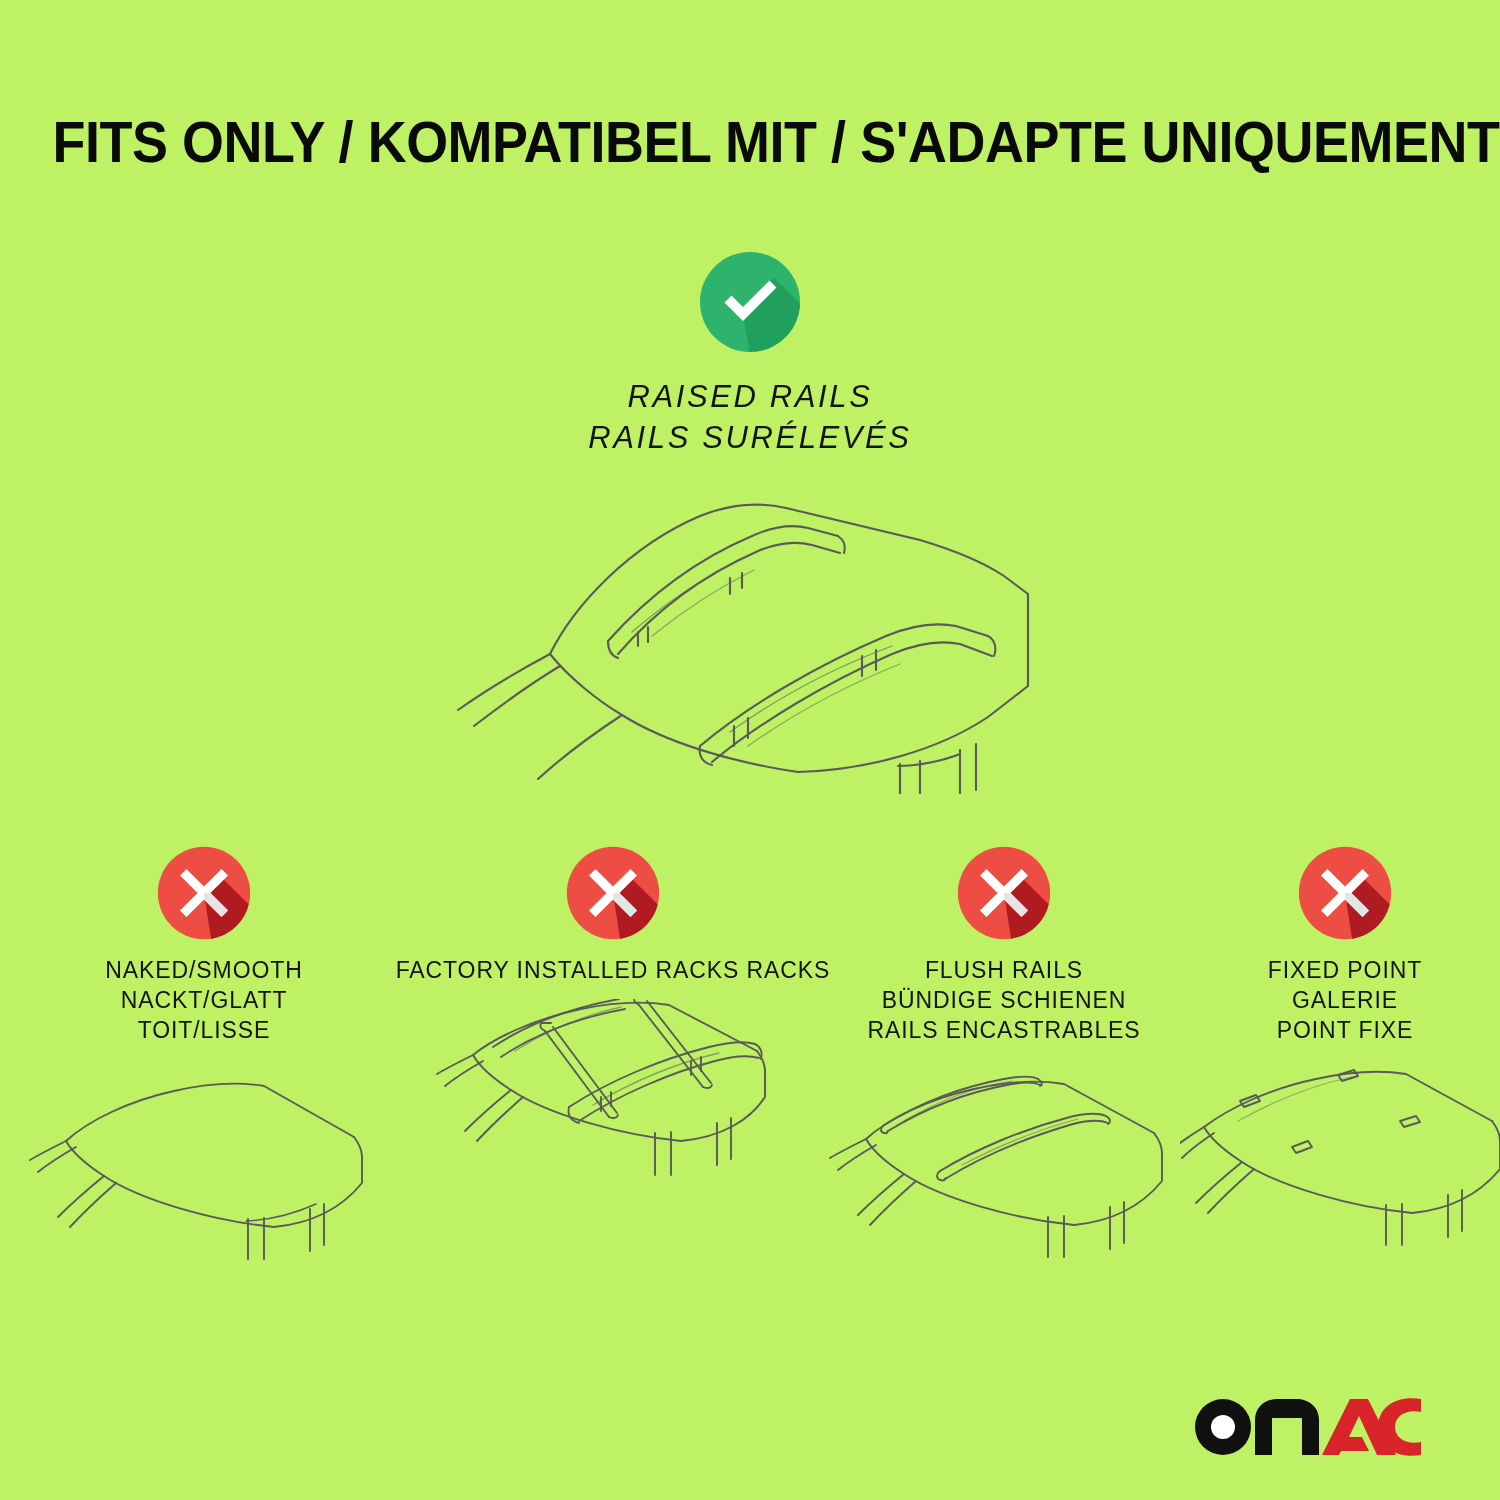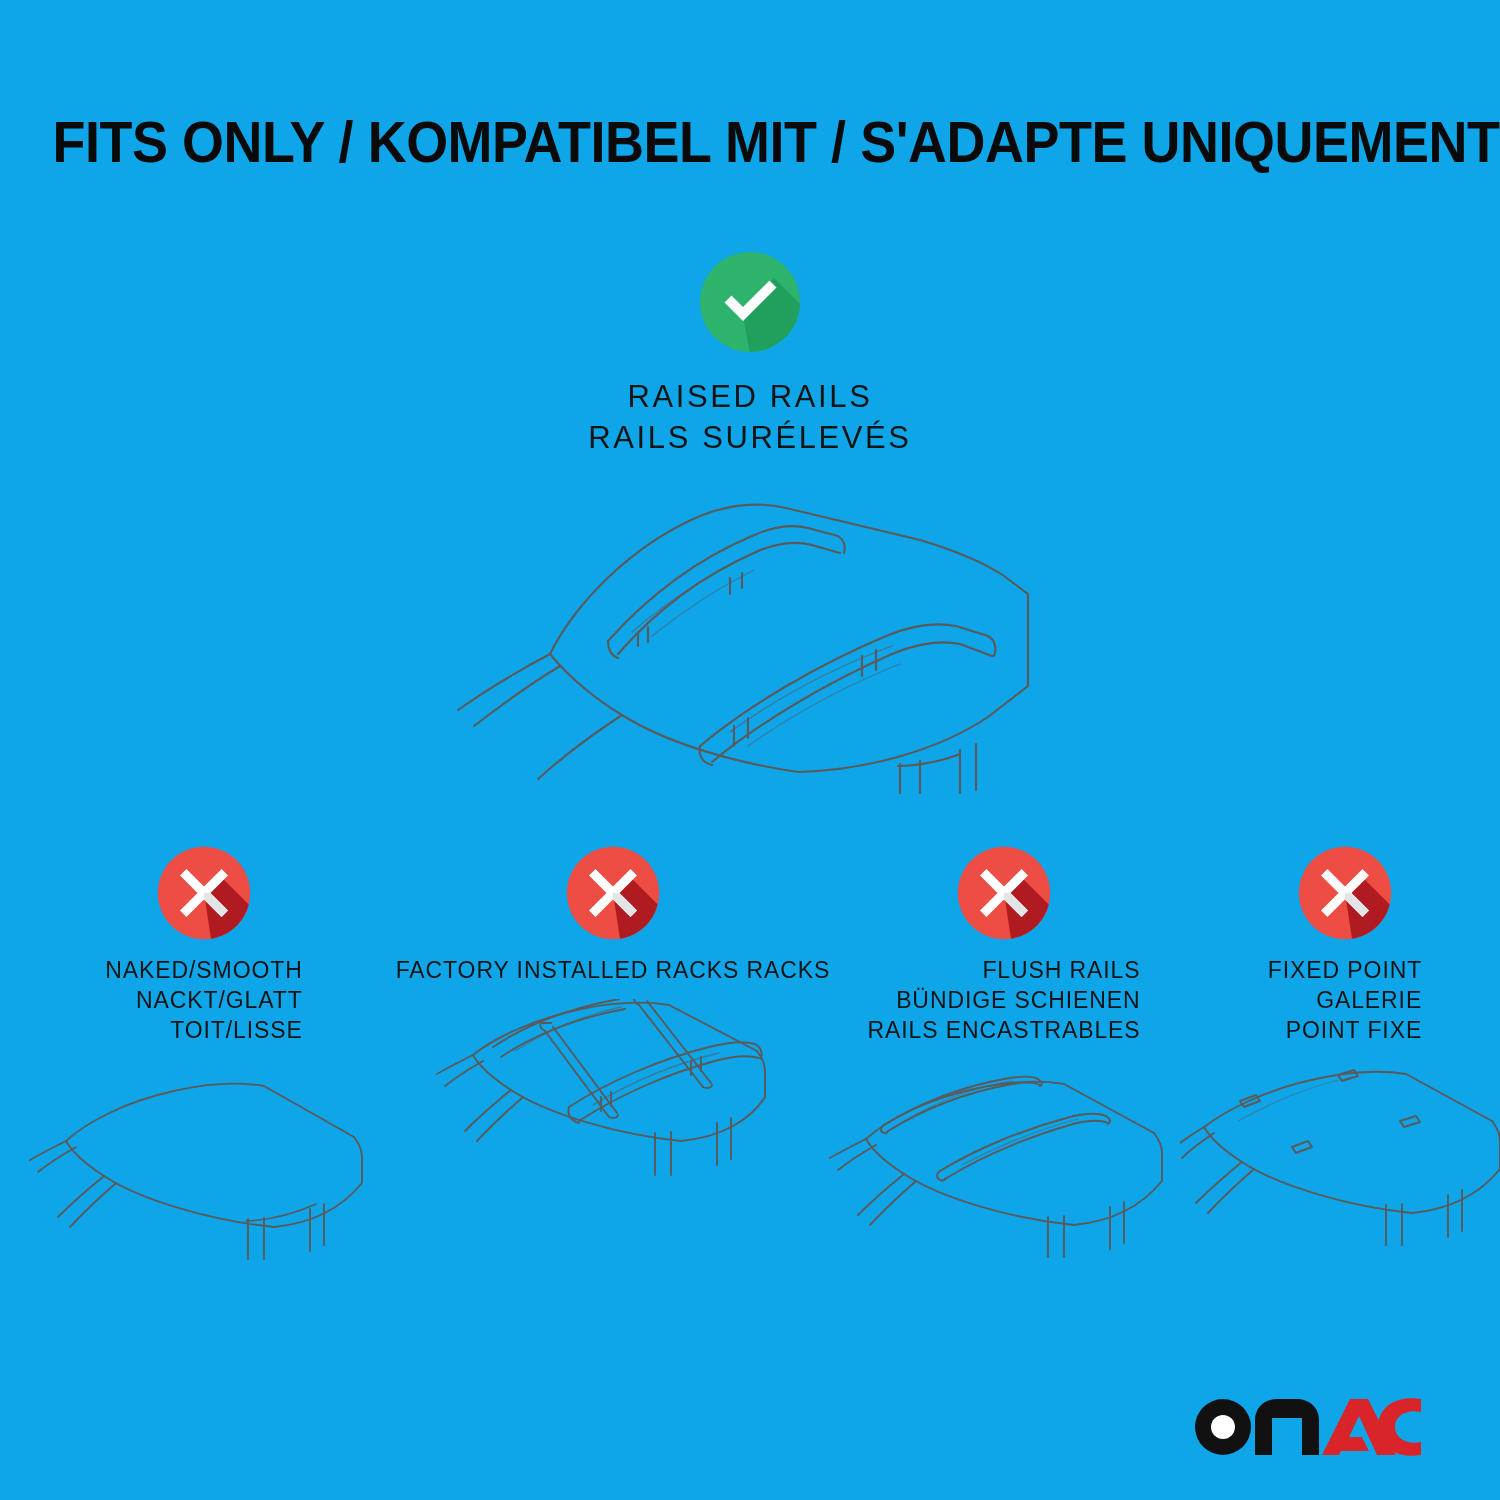--- a/index.html
+++ b/index.html
@@ -2,39 +2,39 @@
 <html><head>
 <meta charset="utf-8">
 <style>
   * { box-sizing: border-box; margin: 0; padding: 0; }
   html, body {
     width: 1500px; height: 1500px;
     background: #ffffff;
     font-family: "Liberation Sans", sans-serif;
     overflow: hidden;
   }
-  .page { position: relative; width: 1500px; height: 1500px; background:#0ea5e9; }
+  .page { position: relative; width: 1500px; height: 1500px; background:#bef264; }
 
   
   .title {
     position: absolute;
     left: 0; right: 0;
     top: 108px;
     text-align: center;
     font-family: "Liberation Sans", sans-serif;
     font-weight: bold;
     font-size: 58px;
     letter-spacing: -0.5px;
     color: #0a0a0a;
     transform: scaleX(0.93);
     white-space: nowrap;
   }
 
   
-  .hero { position: absolute; left: 0; right: 0; top: 250px; }
+  .hero { position: absolute; left: 0; right: 0; top: 250px; font-style: italic; }
   .hero-icon-wrap { display:flex; justify-content:center; }
   .hero-caption {
     margin-top: 22px;
     text-align: center;
     font-size: 31px;
     line-height: 41px;
     letter-spacing: 2.6px;
     color: #141414;
     font-weight: 400;
   }
@@ -48,21 +48,21 @@
   }
   .col { position: relative; display:flex; flex-direction:column; align-items:center; }
   .col-1 { width: 408px; }
   .col-2 { width: 410px; }
   .col-3 { width: 372px; }
   .col-4 { width: 310px; }
 
   .col-icon { height: 104px; display:flex; align-items:flex-start; justify-content:center; }
   .col-caption {
     margin-top: 6px;
-    text-align: right;
+    text-align: center;
     font-size: 23px;
     line-height: 30px;
     letter-spacing: 0.9px;
     color: #141414;
     white-space: nowrap;
   }
   .col-art { margin-top: 14px; display:flex; justify-content:center; }
 
   
   .logo {

